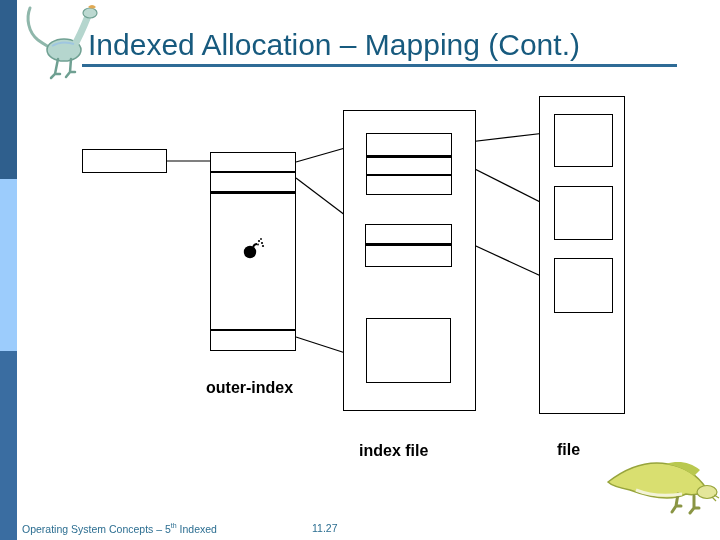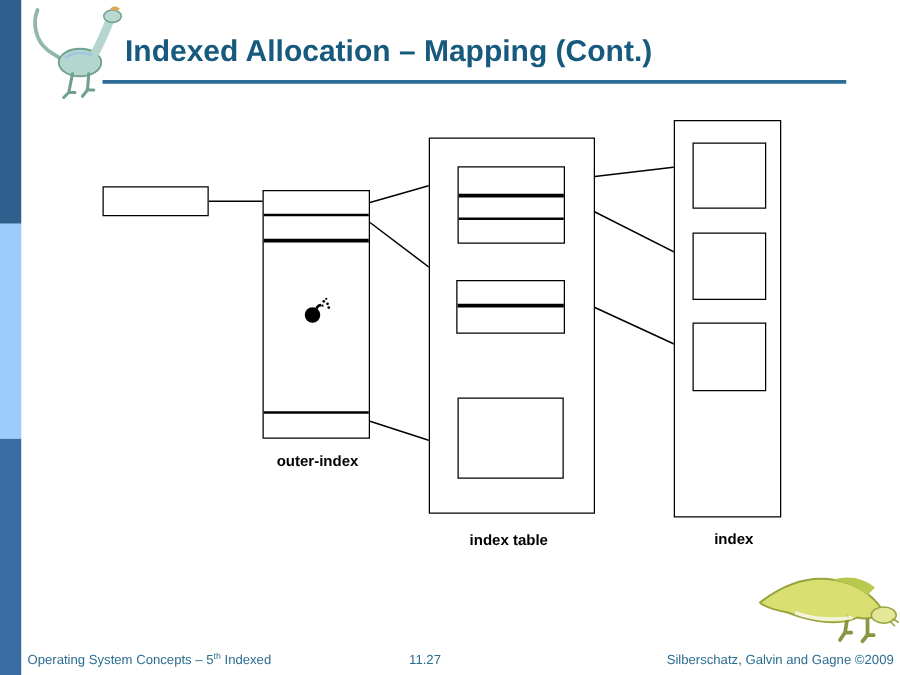--- a/index.html
+++ b/index.html
@@ -16,52 +16,52 @@
     font-family:"Liberation Sans", sans-serif;overflow:hidden;
   }
   
   .bar{position:absolute;left:0;width:17px;}
   .bar.top{top:0;height:179px;background:var(--bar-top);}
   .bar.mid{top:179px;height:172px;background:var(--bar-mid);}
   .bar.bottom{top:351px;height:189px;background:var(--bar-bottom);}
 
   
   .title{
-    position:absolute;left:100px;top:28px;width:600px;
-    font-size:24px;font-weight:bold;color:var(--title-color);
+    position:absolute;left:88px;top:28px;width:600px;
+    font-size:30px;font-weight:normal;color:var(--title-color);
     white-space:nowrap;letter-spacing:0px;
   }
   .title-underline{
     position:absolute;left:82px;top:64px;width:595px;height:3px;
     background:var(--underline-color);
   }
   .logo{position:absolute;left:24px;top:2px;width:82px;height:78px;}
 
   
   .box{position:absolute;border:1.5px solid #000;background:#fff;box-sizing:border-box;}
   .divider{position:absolute;left:0;right:0;background:#000;}
   .divider.thin{height:1.5px;}
   .divider.thick{height:3px;}
 
   .diagram-label{
-    position:absolute;font-size:12px;font-weight:bold;color:#000;
-    text-align:center;white-space:nowrap;
+    position:absolute;font-size:16px;font-weight:bold;color:#000;
+    text-align:left;white-space:nowrap;margin-top:17px;
   }
 
   .lines{position:absolute;left:0;top:0;width:720px;height:540px;pointer-events:none;}
 
   .bomb{position:absolute;left:241px;top:235px;width:26px;height:26px;}
 
   
   .footer-text{
     position:absolute;top:522px;font-size:10.5px;color:var(--footer-color);
     white-space:nowrap;
   }
   .footer-left{left:22px;}
-  .footer-center{left:284px;width:112px;text-align:center;}
+  .footer-center{left:312px;width:112px;text-align:left;}
   .footer-right{right:5px;}
   .footer-left sup{font-size:7px;}
   .mascot{position:absolute;left:606px;top:450px;width:114px;height:66px;}
 </style>
 </head>
 <body>
 
 <div class="slide">
 
   <div class="bar top"></div>
@@ -120,38 +120,37 @@
     <div class="divider thick" style="top:21px;"></div>
     <div class="divider thin" style="top:40px;"></div>
   </div>
 
   <div class="box" style="left:365px;top:224px;width:87px;height:43px;">
     <div class="divider thick" style="top:18px;"></div>
   </div>
 
   <div class="box" style="left:366px;top:318px;width:85px;height:65px;"></div>
 
-  <div class="diagram-label" style="left:359px;top:425px;width:96px;">index table</div>
+  <div class="diagram-label" style="left:359px;top:425px;width:96px;">index file</div>
 
   <div class="box" style="left:539px;top:96px;width:86px;height:318px;"></div>
   <div class="box" style="left:554px;top:114px;width:59px;height:53px;"></div>
   <div class="box" style="left:554px;top:186px;width:59px;height:54px;"></div>
   <div class="box" style="left:554px;top:258px;width:59px;height:55px;"></div>
 
-  <div class="diagram-label" style="left:557px;top:424px;width:60px;">index</div>
+  <div class="diagram-label" style="left:557px;top:424px;width:60px;">file</div>
 
   <svg class="mascot" viewBox="0 0 114 66" aria-hidden="true">
     <path d="M2,32 C20,18 40,10 62,14 C80,17 92,26 100,38 C96,44 88,46 80,44 C64,52 40,46 24,40 C14,38 6,36 2,32 Z" fill="#d9df70" stroke="#97a43c" stroke-width="1.5"></path>
     <path d="M60,14 C72,10 84,12 94,20 L88,26 C78,18 68,15 60,14 Z" fill="#b9c84f"></path>
     <ellipse cx="101" cy="42" rx="10" ry="6.5" fill="#e4e69a" stroke="#97a43c" stroke-width="1.2"></ellipse>
     <path d="M108,45 l5,3 M106,47 l4,4" stroke="#97a43c" stroke-width="1.2"></path>
     <path d="M72,44 L70,56 L66,62 M75,56 L70,56" fill="none" stroke="#8a9544" stroke-width="3" stroke-linecap="round"></path>
     <path d="M88,46 L88,58 L84,63 M93,58 L88,58" fill="none" stroke="#8a9544" stroke-width="3" stroke-linecap="round"></path>
     <path d="M30,40 q20,8 46,4" fill="none" stroke="#f3f3d8" stroke-width="3"></path>
   </svg>
 
   <div class="footer-text footer-left">
     <span>Operating System Concepts – 5</span><sup>th</sup><span> Indexed</span>
   </div>
   <div class="footer-text footer-center">11.27</div>
-  <div class="footer-text footer-right">Silberschatz, Galvin and Gagne ©2009</div>
 
 </div>
 
 </body></html>

